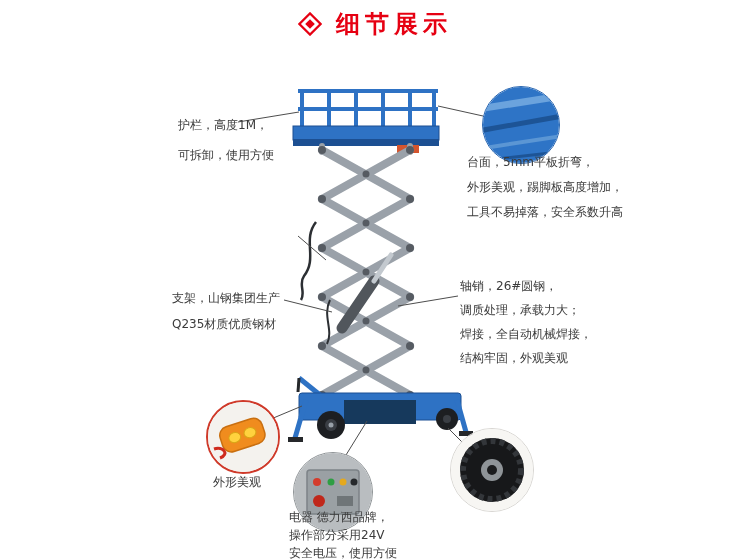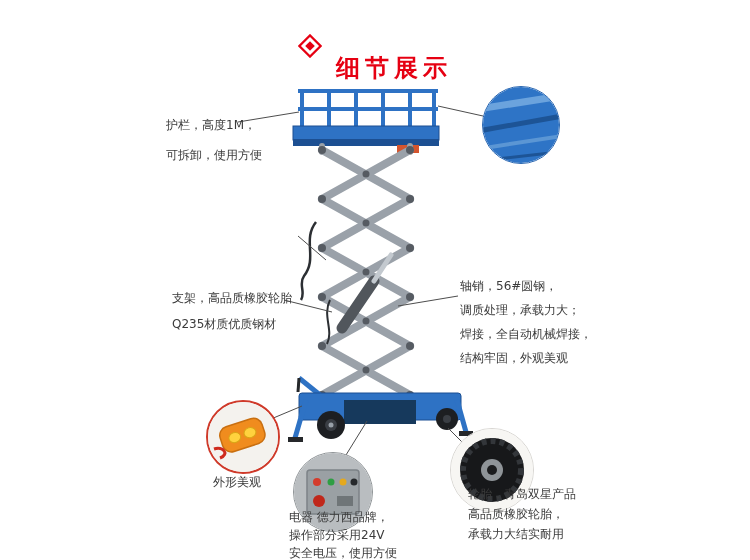--- a/index.html
+++ b/index.html
@@ -19,29 +19,28 @@
     display: flex;
     justify-content: center;
     align-items: center;
     gap: 14px;
   }
   .title-text {
     color: #e60012;
     font-size: 24px;
     font-weight: bold;
     letter-spacing: 5px;
-    margin-top: 44px;
   }
   .note {
     position: absolute;
     font-size: 12px;
     color: #3b3b3b;
     white-space: pre-line;
   }
-  .note-guardrail  { left: 166px; top: 110px; line-height: 30px; }
+  .note-guardrail  { left: 178px; top: 110px; line-height: 30px; }
   .note-platform   { left: 467px; top: 150px; line-height: 25px; }
   .note-hydraulic  { left: 170px; top: 220px; line-height: 26px; }
   .note-frame      { left: 172px; top: 285px; line-height: 26px; }
   .note-axle       { left: 460px; top: 274px; line-height: 24px; }
   .note-lowerctl   { left: 213px; top: 474px; line-height: 16px; }
   .note-electrical { left: 289px; top: 508px; line-height: 18px; }
   .note-tire       { left: 468px; top: 484px; line-height: 20px; }
   .photo {
     position: absolute;
     border-radius: 50%;
@@ -205,27 +204,27 @@
       <rect width="82" height="82" fill="#f7f6f3"></rect>
       <circle cx="41" cy="41" r="32" fill="#17181a"></circle>
       <circle cx="41" cy="41" r="29" fill="none" stroke="#33363a" stroke-width="6" stroke-dasharray="5 4"></circle>
       <circle cx="41" cy="41" r="11" fill="#8f9498"></circle>
       <circle cx="41" cy="41" r="5" fill="#1b1c1e"></circle>
     </svg>
   </div>
 
   <div class="note note-guardrail">护栏，高度1M，
 可拆卸，使用方便</div>
-  <div class="note note-frame">支架，高品质橡胶轮胎
+  <div class="note note-platform">台面，5mm平板折弯，
+外形美观，踢脚板高度增加，
+工具不易掉落，安全系数升高</div>
+  <div class="note note-frame">支架，山钢集团生产
 Q235材质优质钢材</div>
-  <div class="note note-axle">轴销，56#圆钢，
+  <div class="note note-axle">轴销，26#圆钢，
 调质处理，承载力大；
 焊接，全自动机械焊接，
 结构牢固，外观美观</div>
   <div class="note note-lowerctl">外形美观</div>
   <div class="note note-electrical">电器 德力西品牌，
 操作部分采用24V
 安全电压，使用方便</div>
-  <div class="note note-tire">轮胎，青岛双星产品
-高品质橡胶轮胎，
-承载力大结实耐用</div>
 
 </div>
 
 </body></html>

